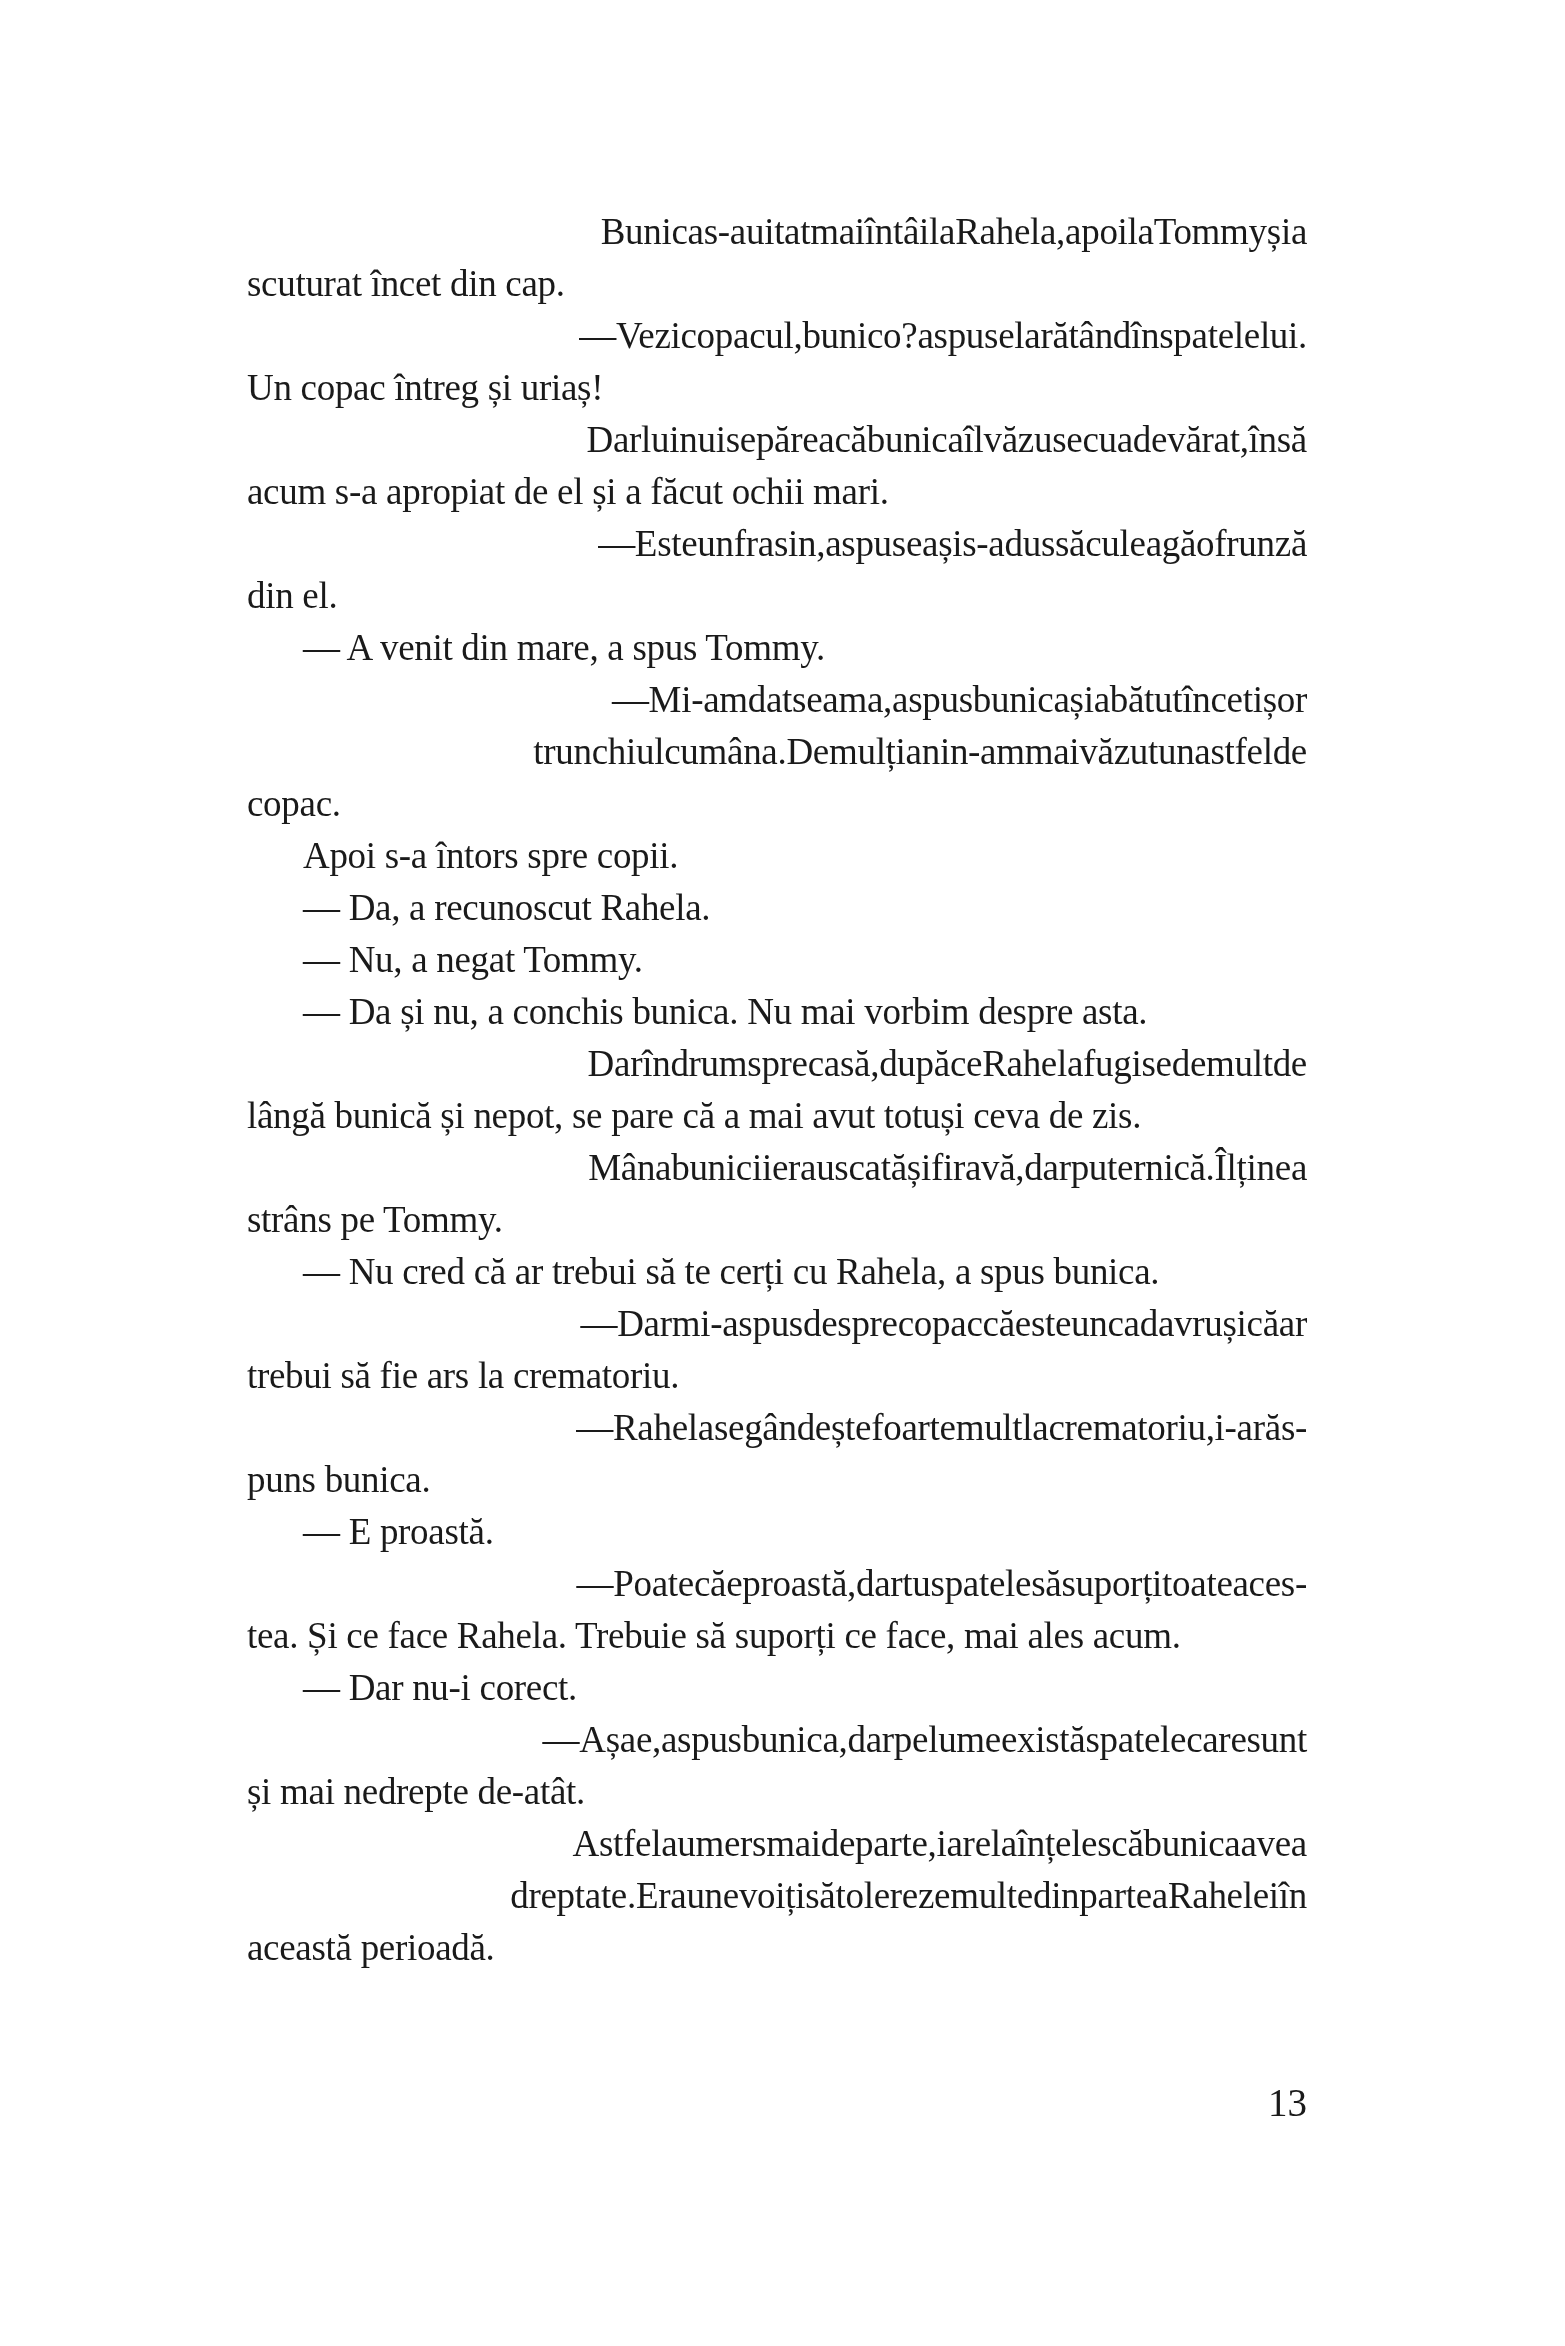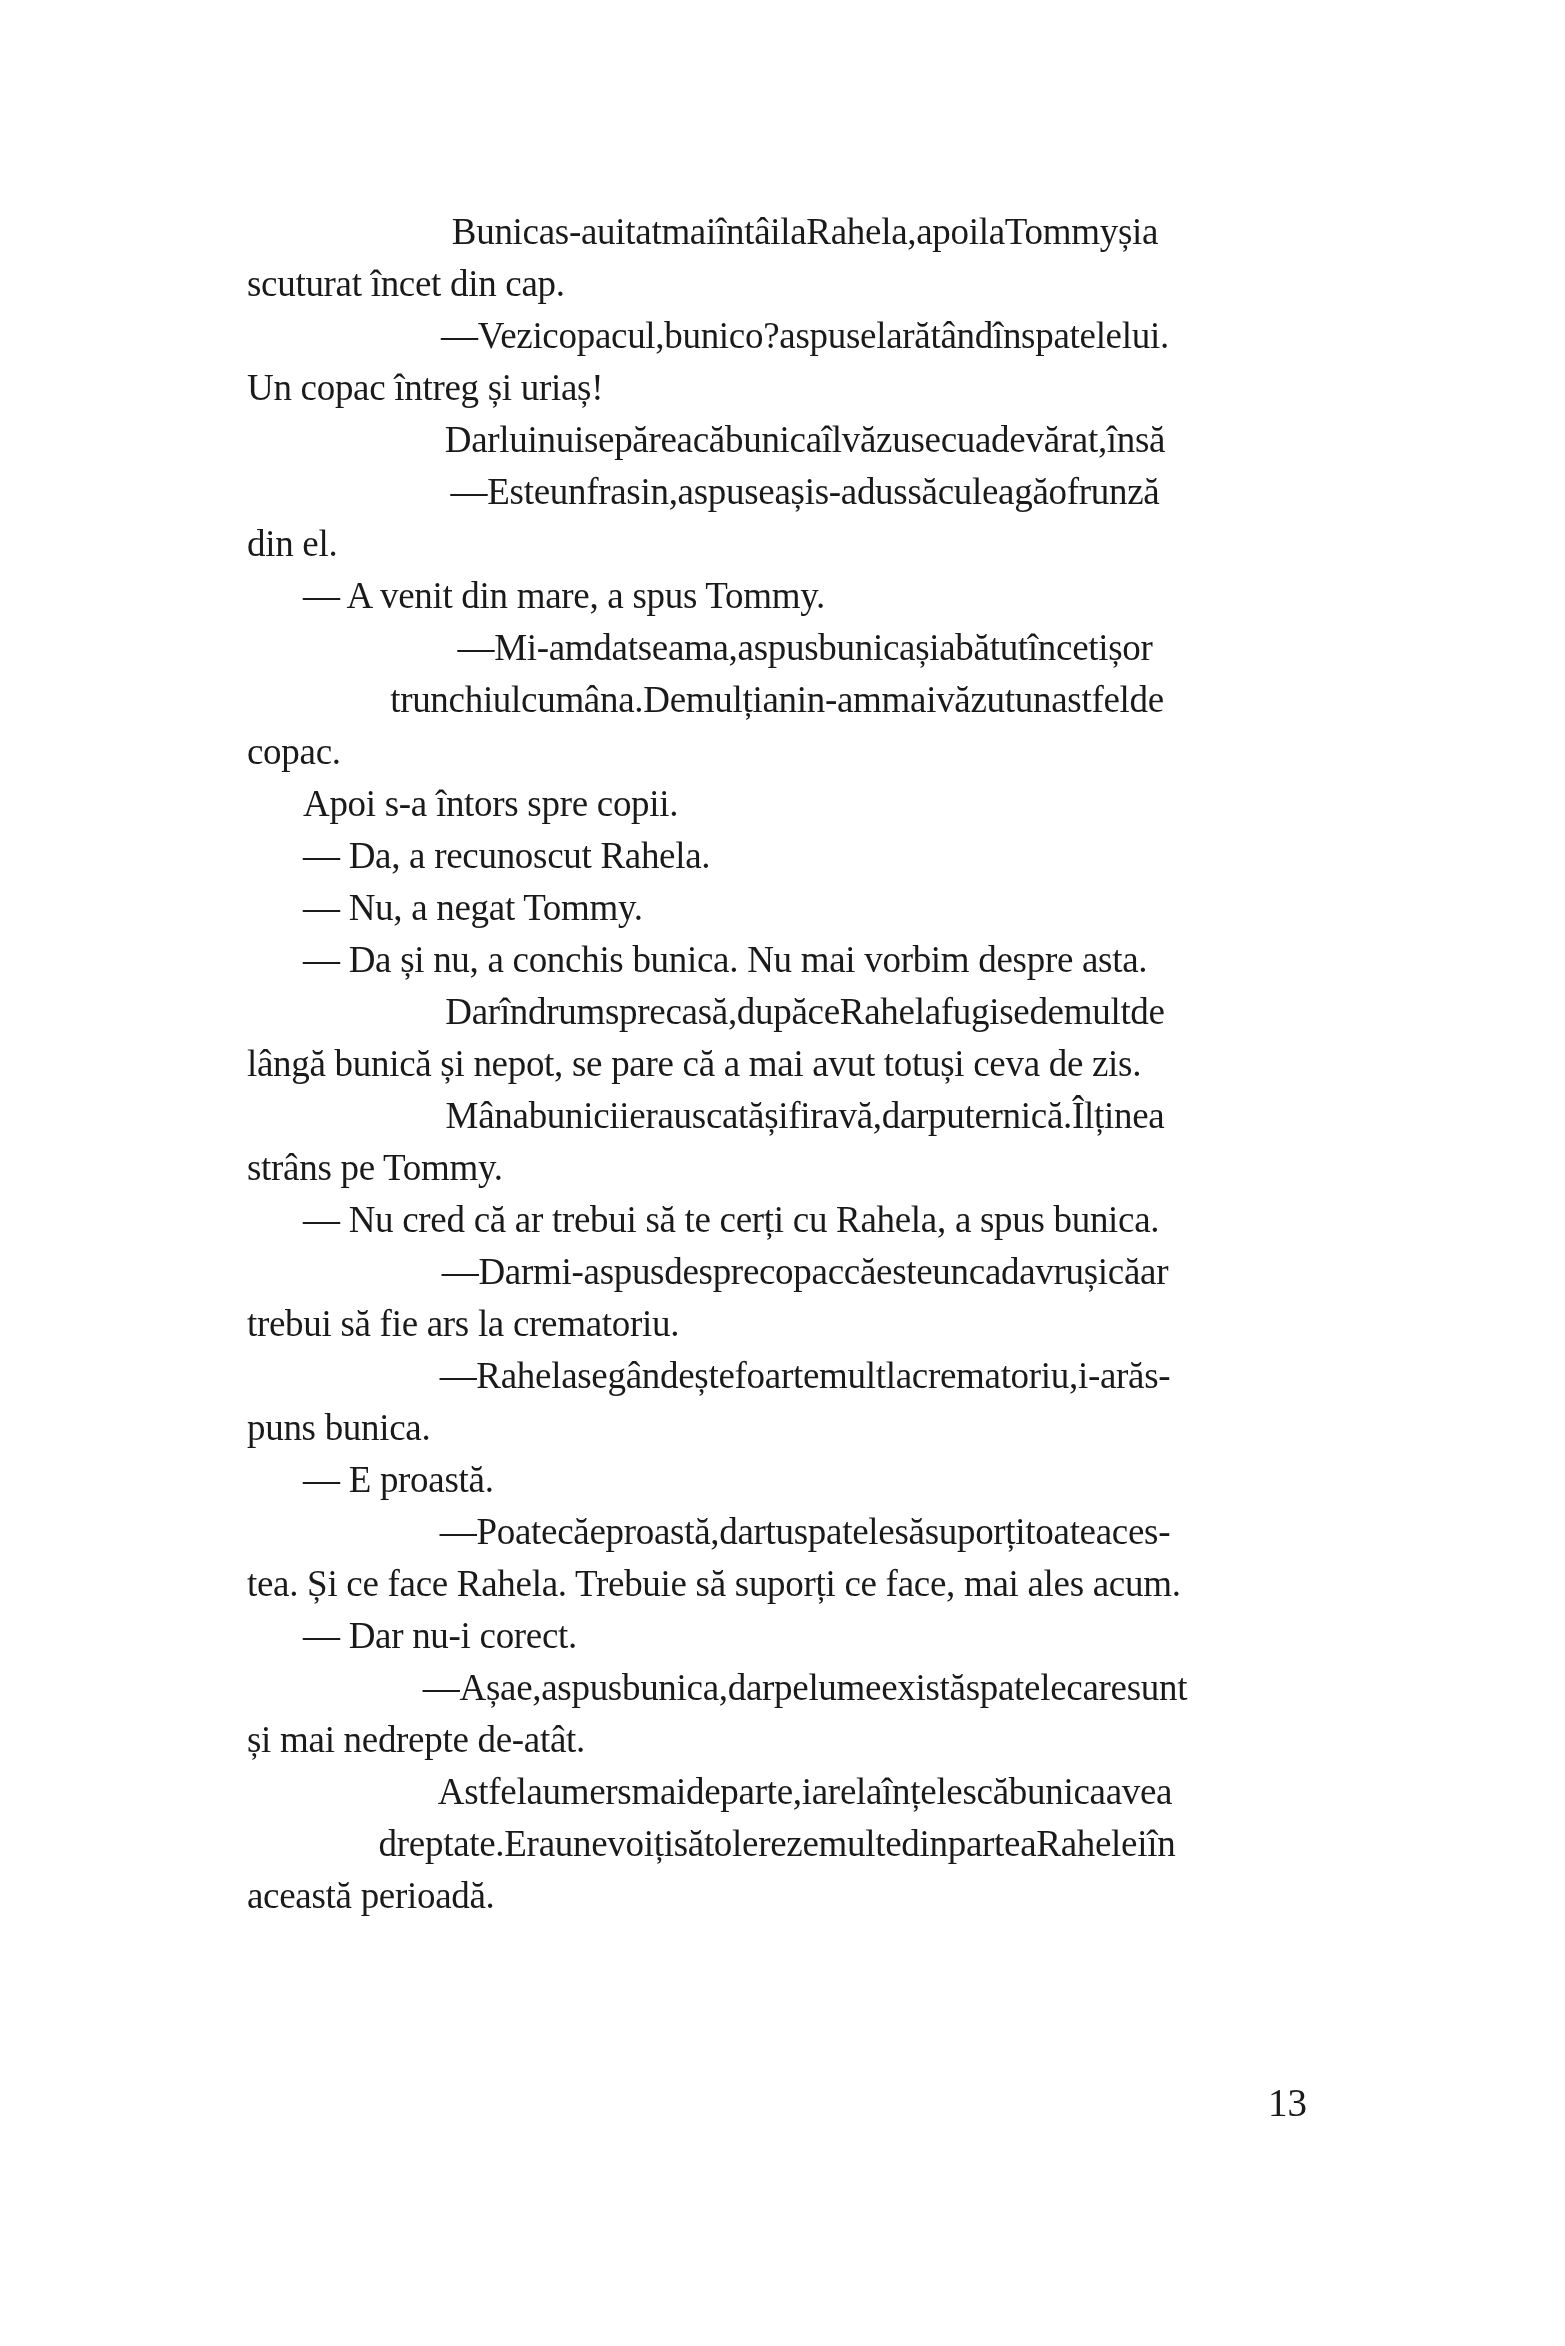--- a/index.html
+++ b/index.html
@@ -27,21 +27,21 @@
   .line {
     height: 52px;
     line-height: 52px;
     white-space: nowrap;
   }
   .line.indent {
     padding-left: 56px;
   }
   .line.fill {
     display: flex;
-    justify-content: center;
+    justify-content: flex-end;
   }
   .line.fill span {
     display: inline-block;
   }
   .page-number {
     position: absolute;
     left: 247px;
     top: 2077px;
     width: 1060px;
     text-align: right;
@@ -91,20 +91,21 @@
         <span>se</span>
         <span>părea</span>
         <span>că</span>
         <span>bunica</span>
         <span>îl</span>
         <span>văzuse</span>
         <span>cu</span>
         <span>adevărat,</span>
         <span>însă</span>
       </div>
+      <div class="line">acum s-a apropiat de el și a făcut ochii mari.</div>
       <div class="line indent fill">
         <span>—</span>
         <span>Este</span>
         <span>un</span>
         <span>frasin,</span>
         <span>a</span>
         <span>spus</span>
         <span>ea</span>
         <span>și</span>
         <span>s-a</span>

